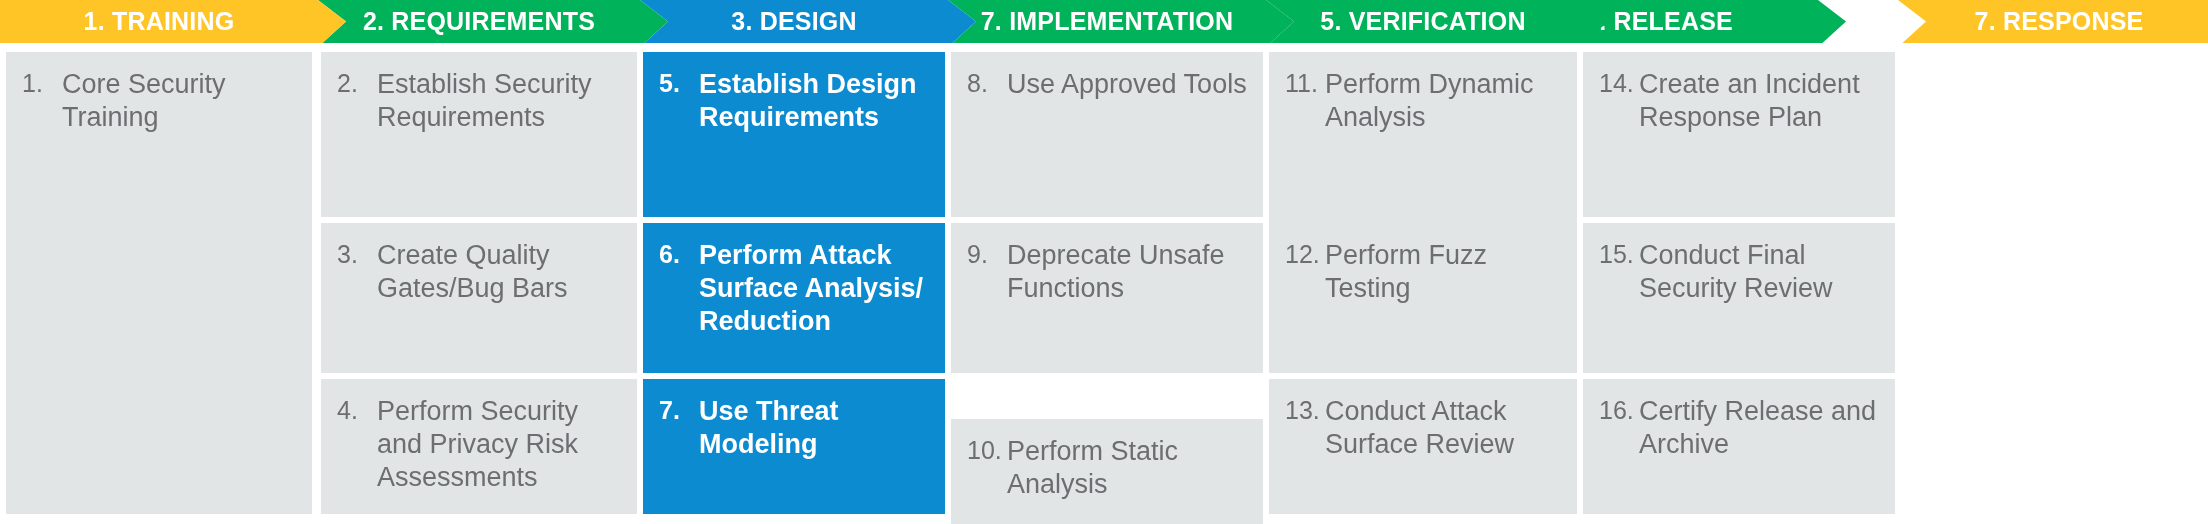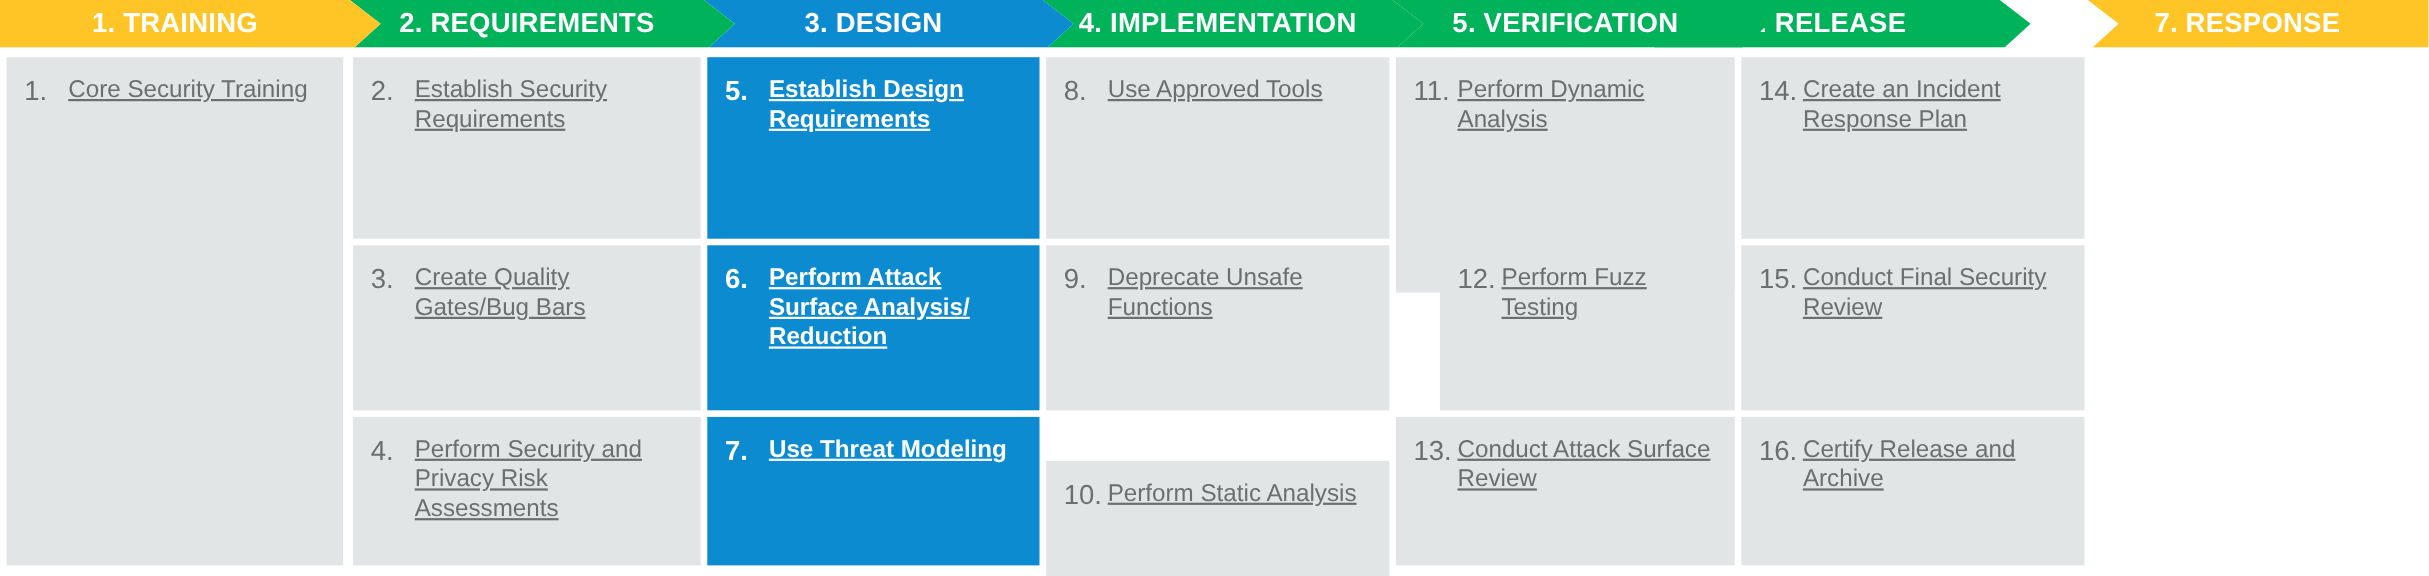--- a/index.html
+++ b/index.html
@@ -80,24 +80,23 @@
     min-width: 40px;
     color: #6d6e70;
     font-size: 25px;
     line-height: 1.22;
     font-weight: normal;
     white-space: nowrap;
   }
   .cell .txt {
     flex: 1 1 auto;
     color: #6d6e70;
-    font-size: 22px;
+    font-size: 27px;
     line-height: 1.22;
     font-weight: normal;
-    text-decoration: underline;
   }
   .cell.highlight .num,
   .cell.highlight .txt {
     color: #ffffff;
     font-weight: bold;
   }
   .cell.nonum {
     padding-left: 18px;
   }
   .cell.nonum .txt {
@@ -113,30 +112,30 @@
       <div class="chevron" style="left: 0px; width: 346px; background: rgb(255, 196, 37); z-index: 7; clip-path: polygon(0px 0px, 318px 0px, 346px 50%, 318px 47px, 0px 47px, 0px 50%);">
         <span class="chev-label" style="position: absolute; left: 159px; transform: translateX(-50%);">1. TRAINING</span>
       </div>
       <div class="chevron" style="left: 318px; width: 350px; background: rgb(0, 178, 89); z-index: 6; clip-path: polygon(0px 0px, 322px 0px, 350px 50%, 322px 47px, 0px 47px, 28px 50%);">
         <span class="chev-label" style="position: absolute; left: 161px; transform: translateX(-50%);">2. REQUIREMENTS</span>
       </div>
       <div class="chevron" style="left: 640px; width: 336px; background: rgb(12, 139, 209); z-index: 5; clip-path: polygon(0px 0px, 308px 0px, 336px 50%, 308px 47px, 0px 47px, 28px 50%);">
         <span class="chev-label" style="position: absolute; left: 154px; transform: translateX(-50%);">3. DESIGN</span>
       </div>
       <div class="chevron" style="left: 948px; width: 346px; background: rgb(0, 178, 89); z-index: 4; clip-path: polygon(0px 0px, 318px 0px, 346px 50%, 318px 47px, 0px 47px, 28px 50%);">
-        <span class="chev-label" style="position: absolute; left: 159px; transform: translateX(-50%);">4. IMPLEMENTATION</span>
+        <span class="chev-label" style="position: absolute; left: 159px; transform: translateX(-50%);">7. IMPLEMENTATION</span>
       </div>
       <div class="chevron" style="left: 1266px; width: 342px; background: rgb(0, 178, 89); z-index: 3; clip-path: polygon(0px 0px, 314px 0px, 342px 50%, 314px 47px, 0px 47px, 28px 50%);">
         <span class="chev-label" style="position: absolute; left: 157px; transform: translateX(-50%);">5. VERIFICATION</span>
       </div>
       <div class="chevron" style="left: 1500px; width: 346px; background: rgb(0, 178, 89); z-index: 2; clip-path: polygon(0px 0px, 318px 0px, 346px 50%, 318px 47px, 0px 47px, 28px 50%);">
         <span class="chev-label" style="position: absolute; left: 159px; transform: translateX(-50%);">6. RELEASE</span>
       </div>
       <div class="chevron" style="left: 1898px; width: 310px; background: rgb(255, 196, 37); z-index: 1; clip-path: polygon(0px 0px, 310px 0px, 310px 0px, 310px 47px, 0px 47px, 28px 50%);">
-        <span class="chev-label" style="position: absolute; left: 145px; transform: translateX(-50%);">7. RESPONSE</span>
+        <span class="chev-label" style="position: absolute; left: 161px; transform: translateX(-50%);">7. RESPONSE</span>
       </div>
     </div>
 
   <div class="grid">
       <div class="col" style="left: 6px; width: 306px;">
         <div class="cell" style="top: 0px; height: 462px;">
           <span class="num">1.</span>
           <span class="txt">Core Security Training</span>
         </div>
       </div>
@@ -180,21 +179,21 @@
         <div class="cell" style="top: 327px; height: 135px; margin-top: 40px;">
           <span class="num">10.</span>
           <span class="txt">Perform Static Analysis</span>
         </div>
       </div>
       <div class="col" style="left: 1269px; width: 308px;">
         <div class="cell" style="top: 0px; height: 214px;">
           <span class="num">11.</span>
           <span class="txt">Perform Dynamic Analysis</span>
         </div>
-        <div class="cell" style="top: 171px; height: 150px; margin-left: 40px;">
+        <div class="cell" style="top: 171px; height: 150px;">
           <span class="num">12.</span>
           <span class="txt">Perform Fuzz Testing</span>
         </div>
         <div class="cell" style="top: 327px; height: 135px;">
           <span class="num">13.</span>
           <span class="txt">Conduct Attack Surface Review</span>
         </div>
       </div>
       <div class="col" style="left: 1583px; width: 312px;">
         <div class="cell" style="top: 0px; height: 165px;">

